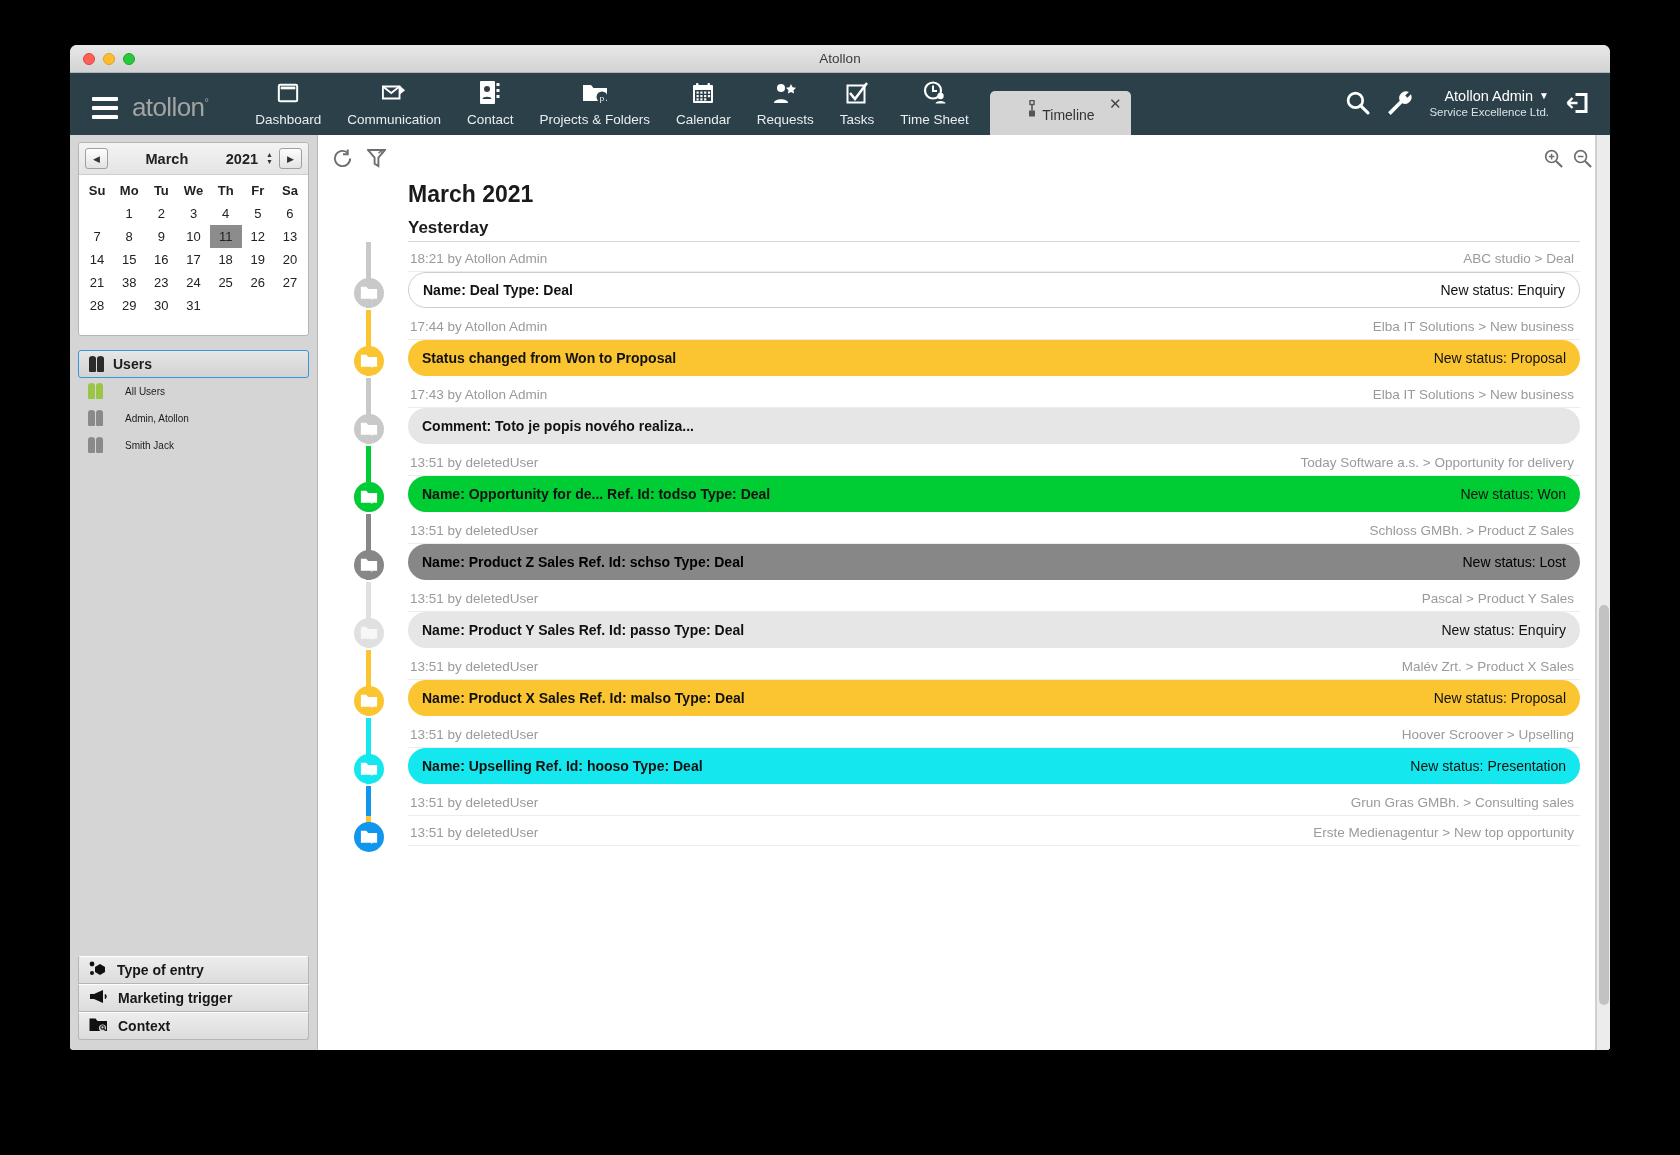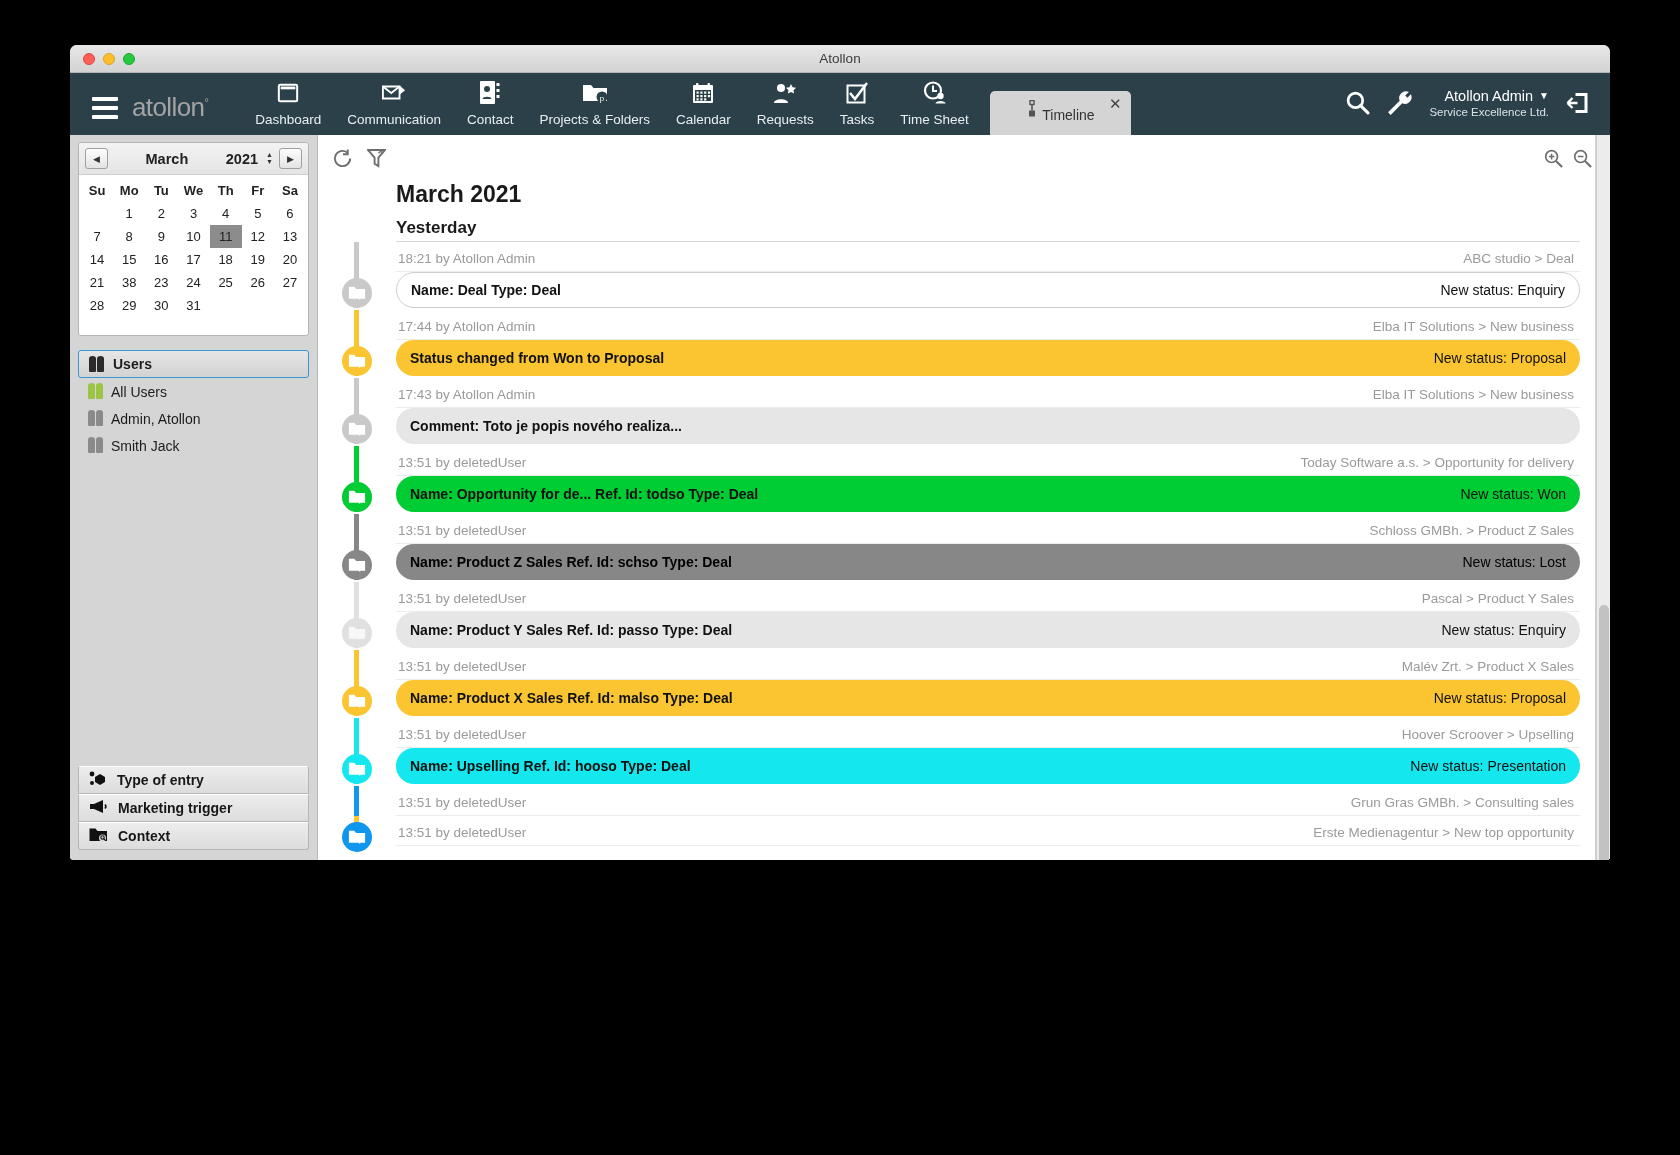--- a/index.html
+++ b/index.html
@@ -8,21 +8,21 @@
     background: #000;
     font-family: "Liberation Sans", sans-serif;
     overflow: hidden;
   }
   #root { position: relative; width: 1680px; height: 1155px; background: #000; }
 
   
   .window {
     position: absolute;
     left: 70px; top: 45px;
-    width: 1540px; height: 815px;
+    width: 1540px; height: 1005px;
     background: #e8e8e8;
     border-radius: 7px 7px 4px 4px;
     box-shadow: 0 4px 22px rgba(0,0,0,.55);
     overflow: hidden;
   }
   .titlebar {
     height: 28px;
     background: linear-gradient(#e8e8e8, #d3d3d3);
     border-bottom: 1px solid #b4b4b4;
     display: flex; align-items: center;
@@ -135,22 +135,22 @@
 
   .usersblock { margin-top: 14px; }
   .users-hdr {
     margin: 0 8px; height: 28px;
     display: flex; align-items: center; gap: 9px; padding: 0 10px;
     background: linear-gradient(#e6e6e6,#d2d2d2);
     border: 1px solid #3b97d3; border-radius: 3px;
     font-weight: bold; font-size: 14px; color: #1c1c1c; cursor: pointer;
   }
   .userrow {
-    height: 27px; display: flex; align-items: center; gap: 8px;
-    padding: 0 10px 0 18px; font-size: 14px; color: #1c1c1c; cursor: pointer;
+    height: 27px; display: flex; align-items: center; gap: 22px;
+    padding: 0 10px 0 18px; font-size: 10px; color: #1c1c1c; cursor: pointer;
   }
   .ppl { display: inline-flex; gap: 1px; }
   .ppl span { display: block; width: 7px; height: 15px; border-radius: 3px 3px 1px 1px; position: relative; }
   .ppl span::before {
     content: ""; position: absolute; top: -1px; left: 0; width: 7px; height: 6px;
     border-radius: 50%; background: inherit;
   }
   .ppl.dark span { background: #2b2b2b; }
   .ppl.gray span { background: #8a8a8a; }
   .ppl.green span { background: #9cc445; }
@@ -174,21 +174,21 @@
   }
   .toolbar {
     height: 46px; display: flex; align-items: center; padding: 0 18px 0 14px;
     flex-shrink: 0;
   }
   .tb-left { display: flex; gap: 14px; align-items: center; }
   .tb-right { margin-left: auto; display: flex; gap: 10px; align-items: center; }
   .tb-ico { cursor: pointer; display: flex; align-items: center; }
   .tb-ico svg { fill: #6e6e6e; }
 
-  .tl-scroll { flex: 1; overflow: hidden; position: relative; padding-left: 0; }
+  .tl-scroll { flex: 1; overflow: hidden; position: relative; padding-left: 12px; }
   .tl-inner { padding: 0 30px 0 0; position: relative; }
 
   .month-title {
     font-size: 23px; font-weight: bold; color: #1a1a1a;
     margin: 0 0 10px 78px;
   }
   .day-title {
     font-size: 17px; font-weight: bold; color: #1a1a1a;
     margin-left: 78px; padding-bottom: 3px;
     border-bottom: 1px solid #d7d7d7;

